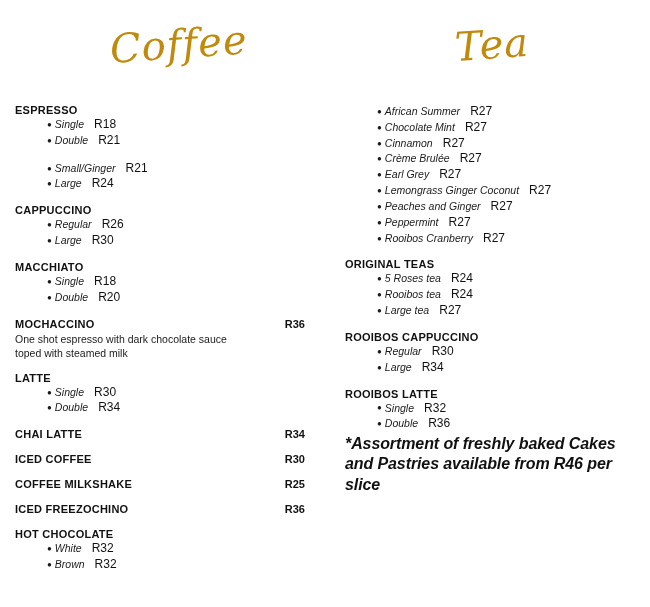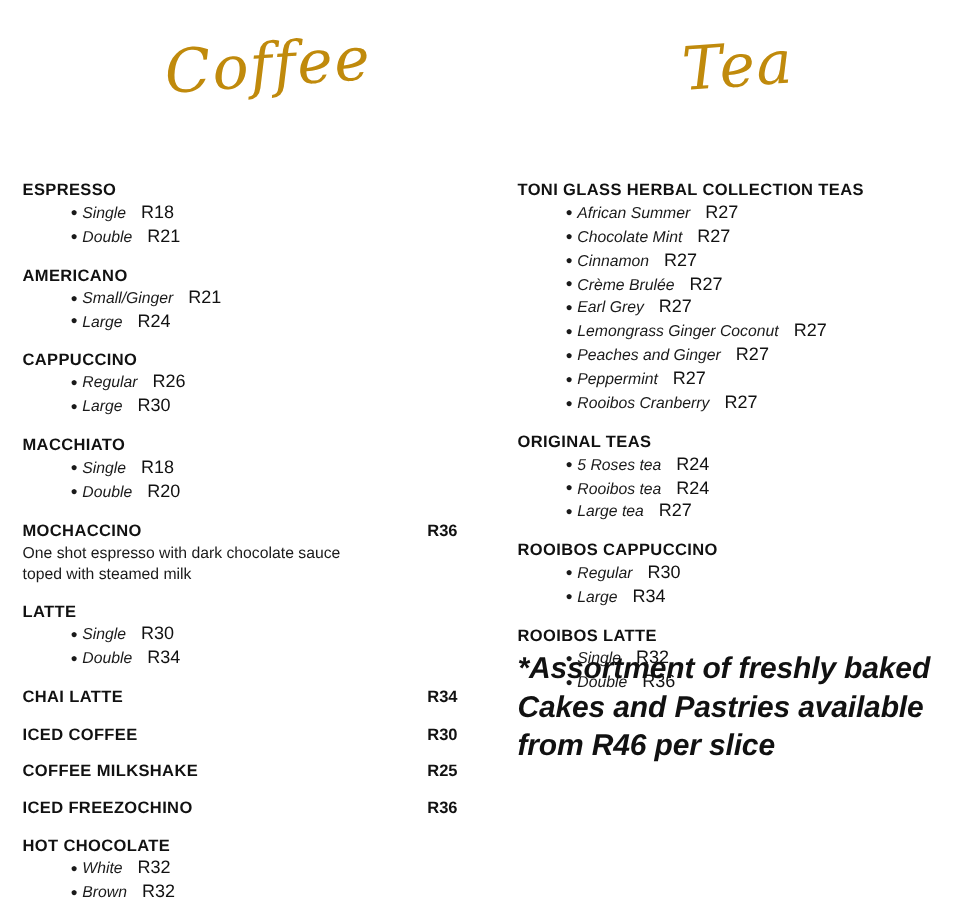--- a/index.html
+++ b/index.html
@@ -42,21 +42,21 @@
   }
   #tea-heading {
     left: 455px;
     top: 24px;
     font-size: 40px;
   }
 
   
   .column {
     position: absolute;
-    top: 121px;
+    top: 104px;
   }
   #coffee-column { left: 15px;  width: 290px; }
   #tea-column    { left: 345px; width: 287px; }
 
   
   .menu-group { margin-bottom: 12px; }
   .menu-group:last-child { margin-bottom: 0; }
 
   .group-header-row {
     display: flex;
@@ -113,21 +113,21 @@
     white-space: nowrap;
     padding-left: 10px;
   }
 
   
   #cakes-footnote {
     position: absolute;
     left: 345px;
     top: 434px;
     width: 290px;
-    font-size: 20px;
+    font-size: 16px;
     font-weight: bold;
     font-style: italic;
     line-height: 1.28;
     color: #111111;
     letter-spacing: -0.1px;
   }
 </style>
 </head>
 <body>
 
@@ -145,23 +145,20 @@
         <div class="item-row">
           <div class="item-label"><span class="bullet">●</span><span>Single</span></div>
           <div class="item-price">R18</div>
         </div>
         <div class="item-row">
           <div class="item-label"><span class="bullet">●</span><span>Double</span></div>
           <div class="item-price">R21</div>
         </div>
       </div>
       <div class="menu-group">
-        <div class="group-header-row">
-          <div class="group-title">AMERICANO</div>
-        </div>
         <div class="item-row">
           <div class="item-label"><span class="bullet">●</span><span>Small/Ginger</span></div>
           <div class="item-price">R21</div>
         </div>
         <div class="item-row">
           <div class="item-label"><span class="bullet">●</span><span>Large</span></div>
           <div class="item-price">R24</div>
         </div>
       </div>
       <div class="menu-group">
@@ -244,23 +241,20 @@
         </div>
         <div class="item-row">
           <div class="item-label"><span class="bullet">●</span><span>Brown</span></div>
           <div class="item-price">R32</div>
         </div>
       </div>
     </div>
 
   <div id="tea-column" class="column">
       <div class="menu-group">
-        <div class="group-header-row">
-          <div class="group-title">TONI GLASS HERBAL COLLECTION TEAS</div>
-        </div>
         <div class="item-row">
           <div class="item-label"><span class="bullet">●</span><span>African Summer</span></div>
           <div class="item-price">R27</div>
         </div>
         <div class="item-row">
           <div class="item-label"><span class="bullet">●</span><span>Chocolate Mint</span></div>
           <div class="item-price">R27</div>
         </div>
         <div class="item-row">
           <div class="item-label"><span class="bullet">●</span><span>Cinnamon</span></div>

